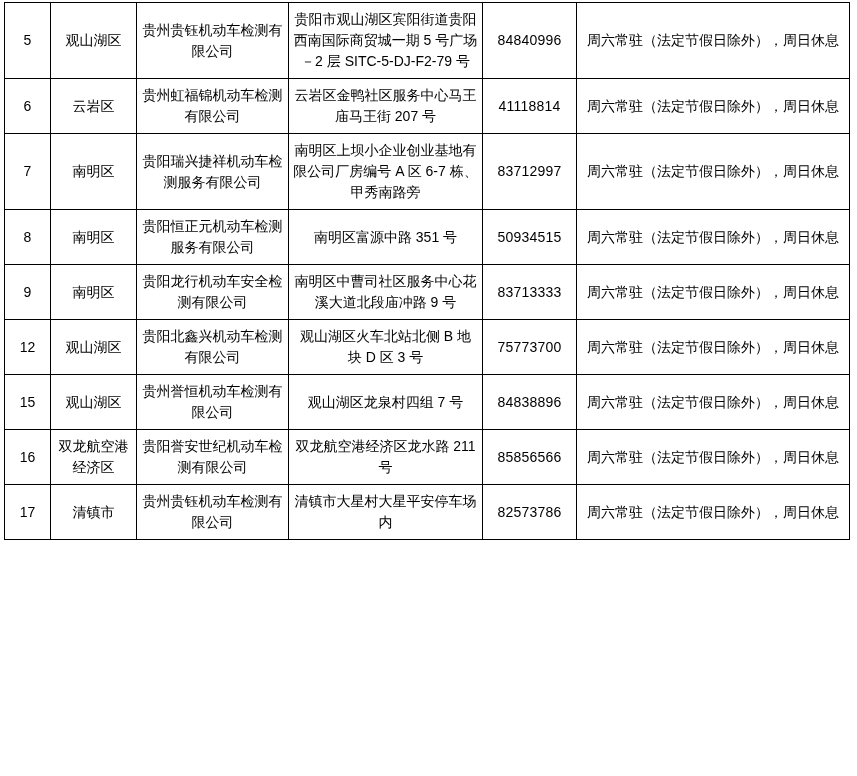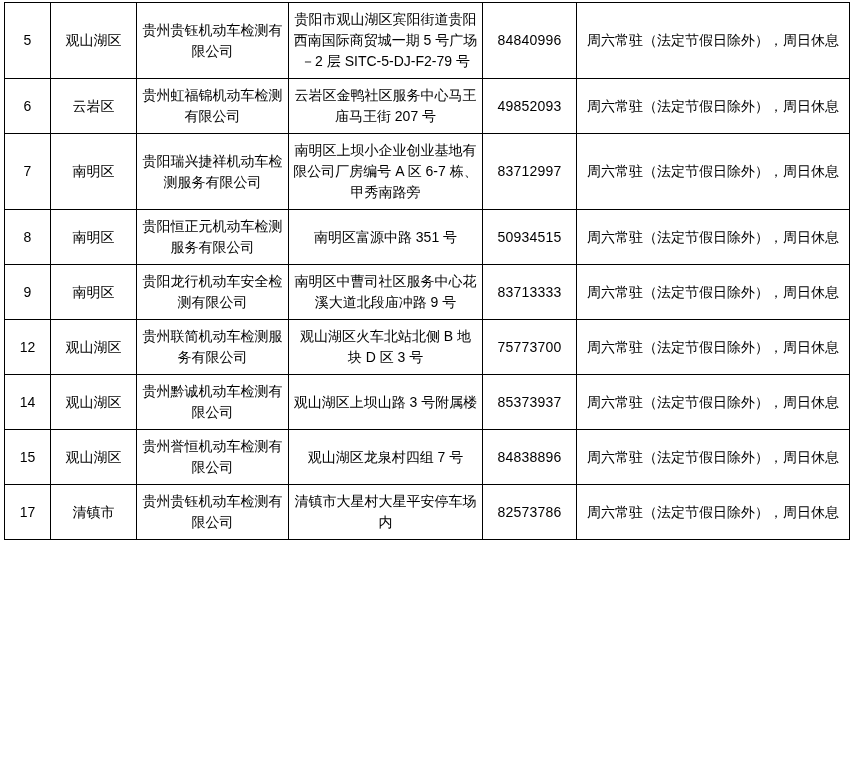--- a/index.html
+++ b/index.html
@@ -69,21 +69,21 @@
           <td class="company-cell">贵州贵钰机动车检测有限公司</td>
           <td class="address-cell">贵阳市观山湖区宾阳街道贵阳西南国际商贸城一期 5 号广场－2 层 SITC-5-DJ-F2-79 号</td>
           <td class="phone-cell">84840996</td>
           <td class="hours-cell">周六常驻（法定节假日除外），周日休息</td>
         </tr>
         <tr>
           <td class="index-cell">6</td>
           <td class="district-cell">云岩区</td>
           <td class="company-cell">贵州虹福锦机动车检测有限公司</td>
           <td class="address-cell">云岩区金鸭社区服务中心马王庙马王街 207 号</td>
-          <td class="phone-cell">49852093</td>
+          <td class="phone-cell">41118814</td>
           <td class="hours-cell">周六常驻（法定节假日除外），周日休息</td>
         </tr>
         <tr>
           <td class="index-cell">7</td>
           <td class="district-cell">南明区</td>
           <td class="company-cell">贵阳瑞兴捷祥机动车检测服务有限公司</td>
           <td class="address-cell">南明区上坝小企业创业基地有限公司厂房编号 A 区 6-7 栋、甲秀南路旁</td>
           <td class="phone-cell">83712997</td>
           <td class="hours-cell">周六常驻（法定节假日除外），周日休息</td>
         </tr>
@@ -99,39 +99,39 @@
           <td class="index-cell">9</td>
           <td class="district-cell">南明区</td>
           <td class="company-cell">贵阳龙行机动车安全检测有限公司</td>
           <td class="address-cell">南明区中曹司社区服务中心花溪大道北段庙冲路 9 号</td>
           <td class="phone-cell">83713333</td>
           <td class="hours-cell">周六常驻（法定节假日除外），周日休息</td>
         </tr>
         <tr>
           <td class="index-cell">12</td>
           <td class="district-cell">观山湖区</td>
-          <td class="company-cell">贵州联简机动车检测服务有限公司</td>
+          <td class="company-cell">贵阳北鑫兴机动车检测有限公司</td>
           <td class="address-cell">观山湖区火车北站北侧 B 地块 D 区 3 号</td>
           <td class="phone-cell">75773700</td>
-          <td class="hours-cell">周六常驻（法定节假日除外），周日休息</td>
-        </tr>
-        <tr>
-          <td class="index-cell">14</td>
-          <td class="district-cell">观山湖区</td>
-          <td class="company-cell">贵州黔诚机动车检测有限公司</td>
-          <td class="address-cell">观山湖区上坝山路 3 号附属楼</td>
-          <td class="phone-cell">85373937</td>
           <td class="hours-cell">周六常驻（法定节假日除外），周日休息</td>
         </tr>
         <tr>
           <td class="index-cell">15</td>
           <td class="district-cell">观山湖区</td>
           <td class="company-cell">贵州誉恒机动车检测有限公司</td>
           <td class="address-cell">观山湖区龙泉村四组 7 号</td>
           <td class="phone-cell">84838896</td>
+          <td class="hours-cell">周六常驻（法定节假日除外），周日休息</td>
+        </tr>
+        <tr>
+          <td class="index-cell">16</td>
+          <td class="district-cell">双龙航空港经济区</td>
+          <td class="company-cell">贵阳誉安世纪机动车检测有限公司</td>
+          <td class="address-cell">双龙航空港经济区龙水路 211 号</td>
+          <td class="phone-cell">85856566</td>
           <td class="hours-cell">周六常驻（法定节假日除外），周日休息</td>
         </tr>
         <tr>
           <td class="index-cell">17</td>
           <td class="district-cell">清镇市</td>
           <td class="company-cell">贵州贵钰机动车检测有限公司</td>
           <td class="address-cell">清镇市大星村大星平安停车场内</td>
           <td class="phone-cell">82573786</td>
           <td class="hours-cell">周六常驻（法定节假日除外），周日休息</td>
         </tr>

